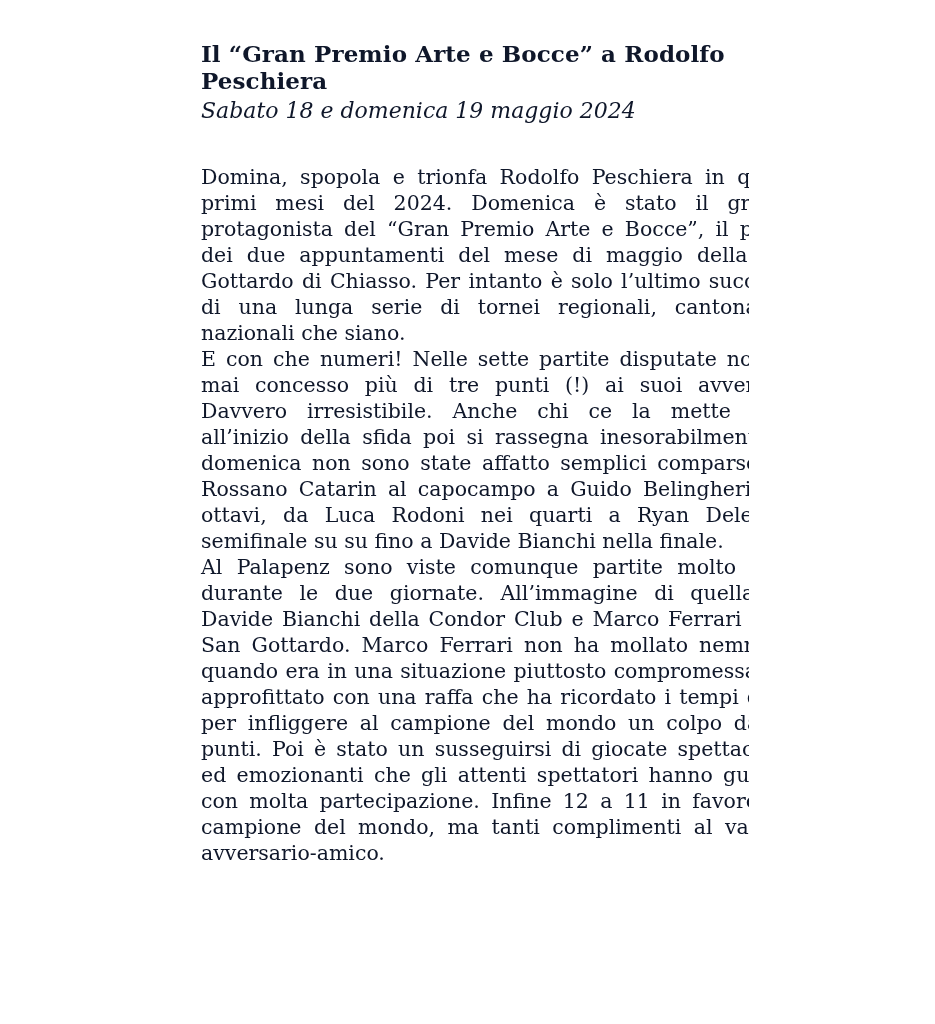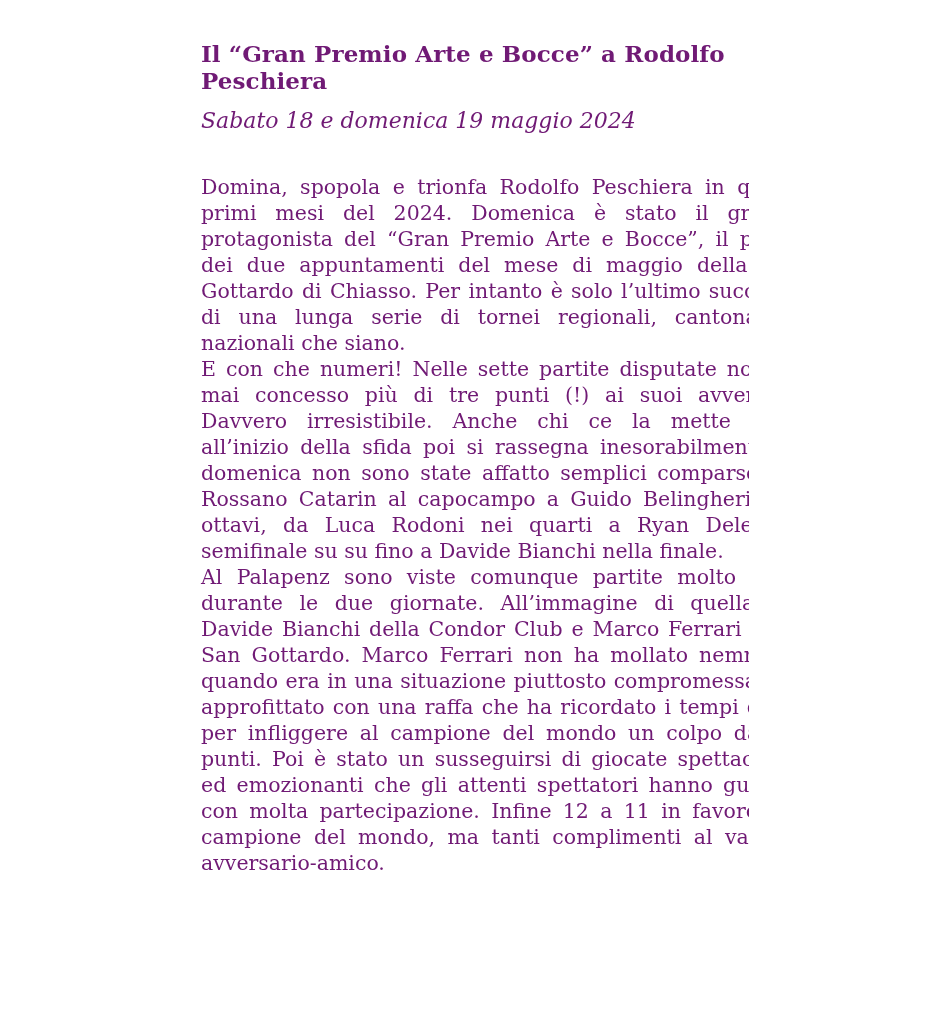--- a/index.html
+++ b/index.html
@@ -7,37 +7,37 @@
       padding: 0;
       background: #ffffff;
     }
     .page {
       position: relative;
       width: 749px;
       height: 1024px;
       background: #ffffff;
       overflow: hidden;
       font-family: "DejaVu Serif", "Liberation Serif", serif;
-      color: #701a75;
+      color: #0f172a;
     }
     .content {
       position: absolute;
       left: 201px;
       top: 40px;
       width: 600px;
     }
     .article-title {
       margin: 0;
       font-size: 23px;
       font-weight: bold;
       line-height: 27px;
       letter-spacing: 0.1px;
     }
     .article-subtitle {
-      margin-top: 14px;
+      margin-top: 4px;
       font-size: 22px;
       font-style: italic;
       line-height: 26px;
     }
     .article-body {
       margin-top: 40px;
       font-size: 20.5px;
       line-height: 26px;
       text-align: justify;
       text-justify: inter-word;

